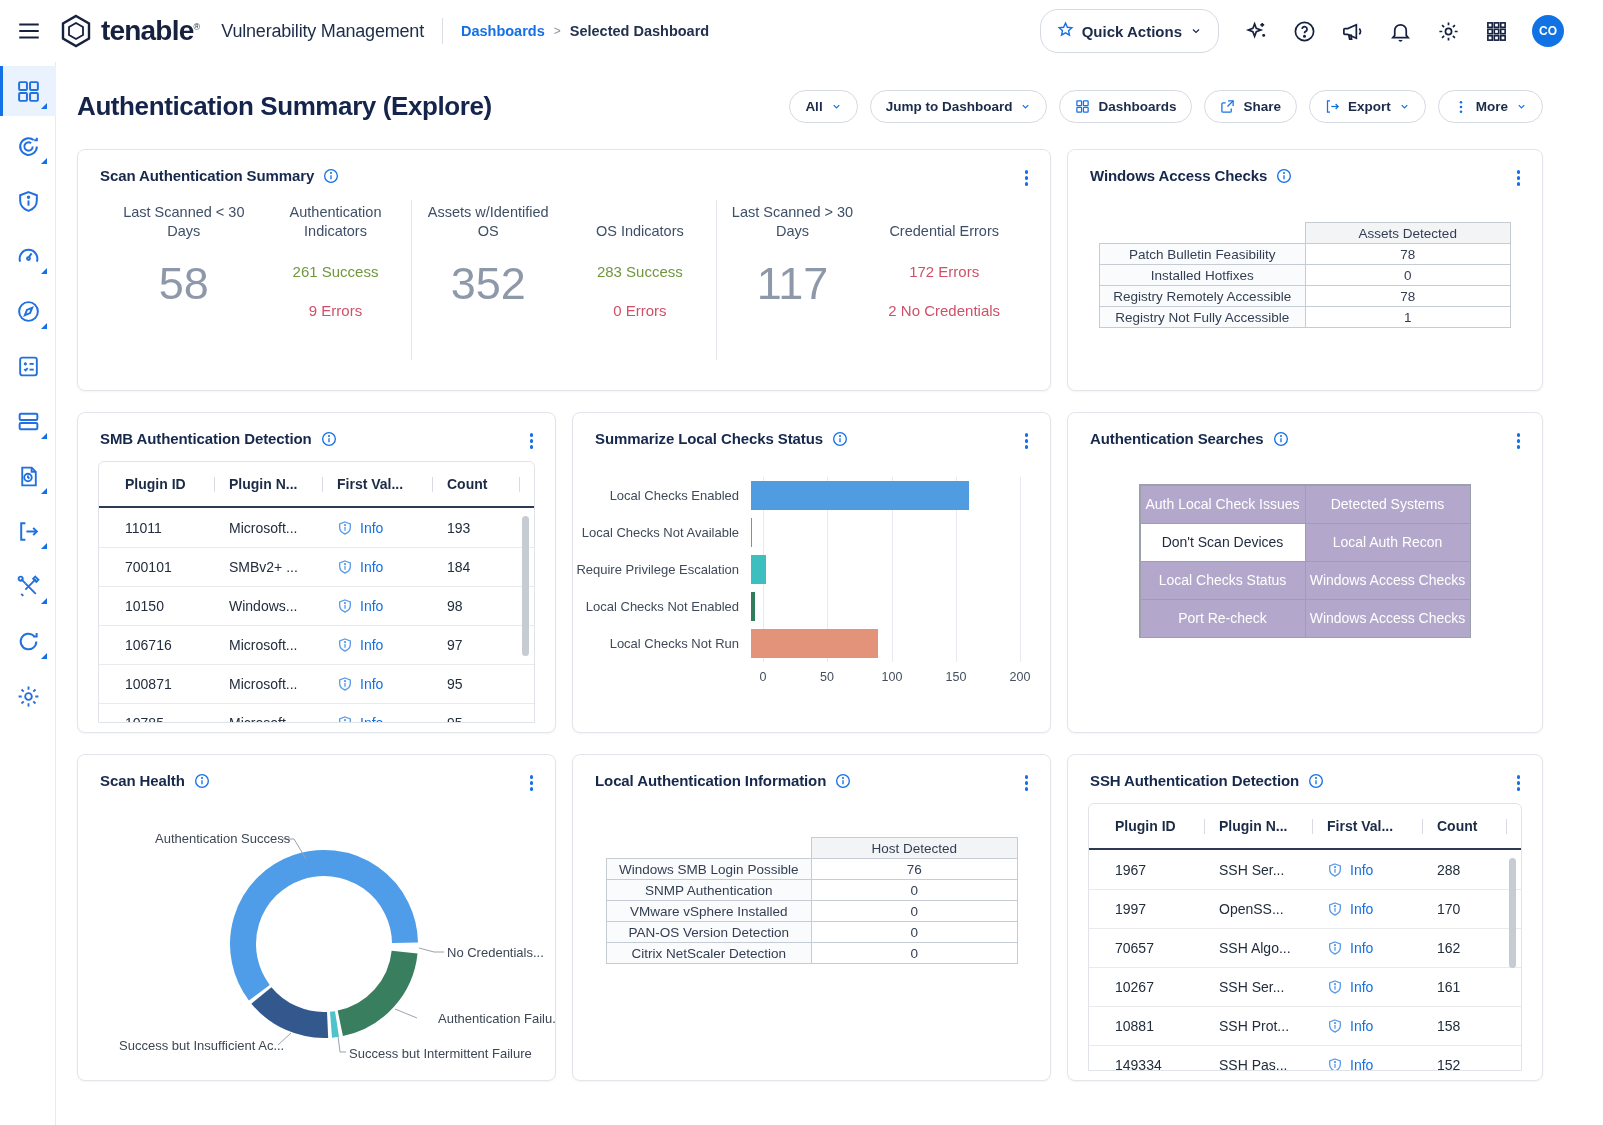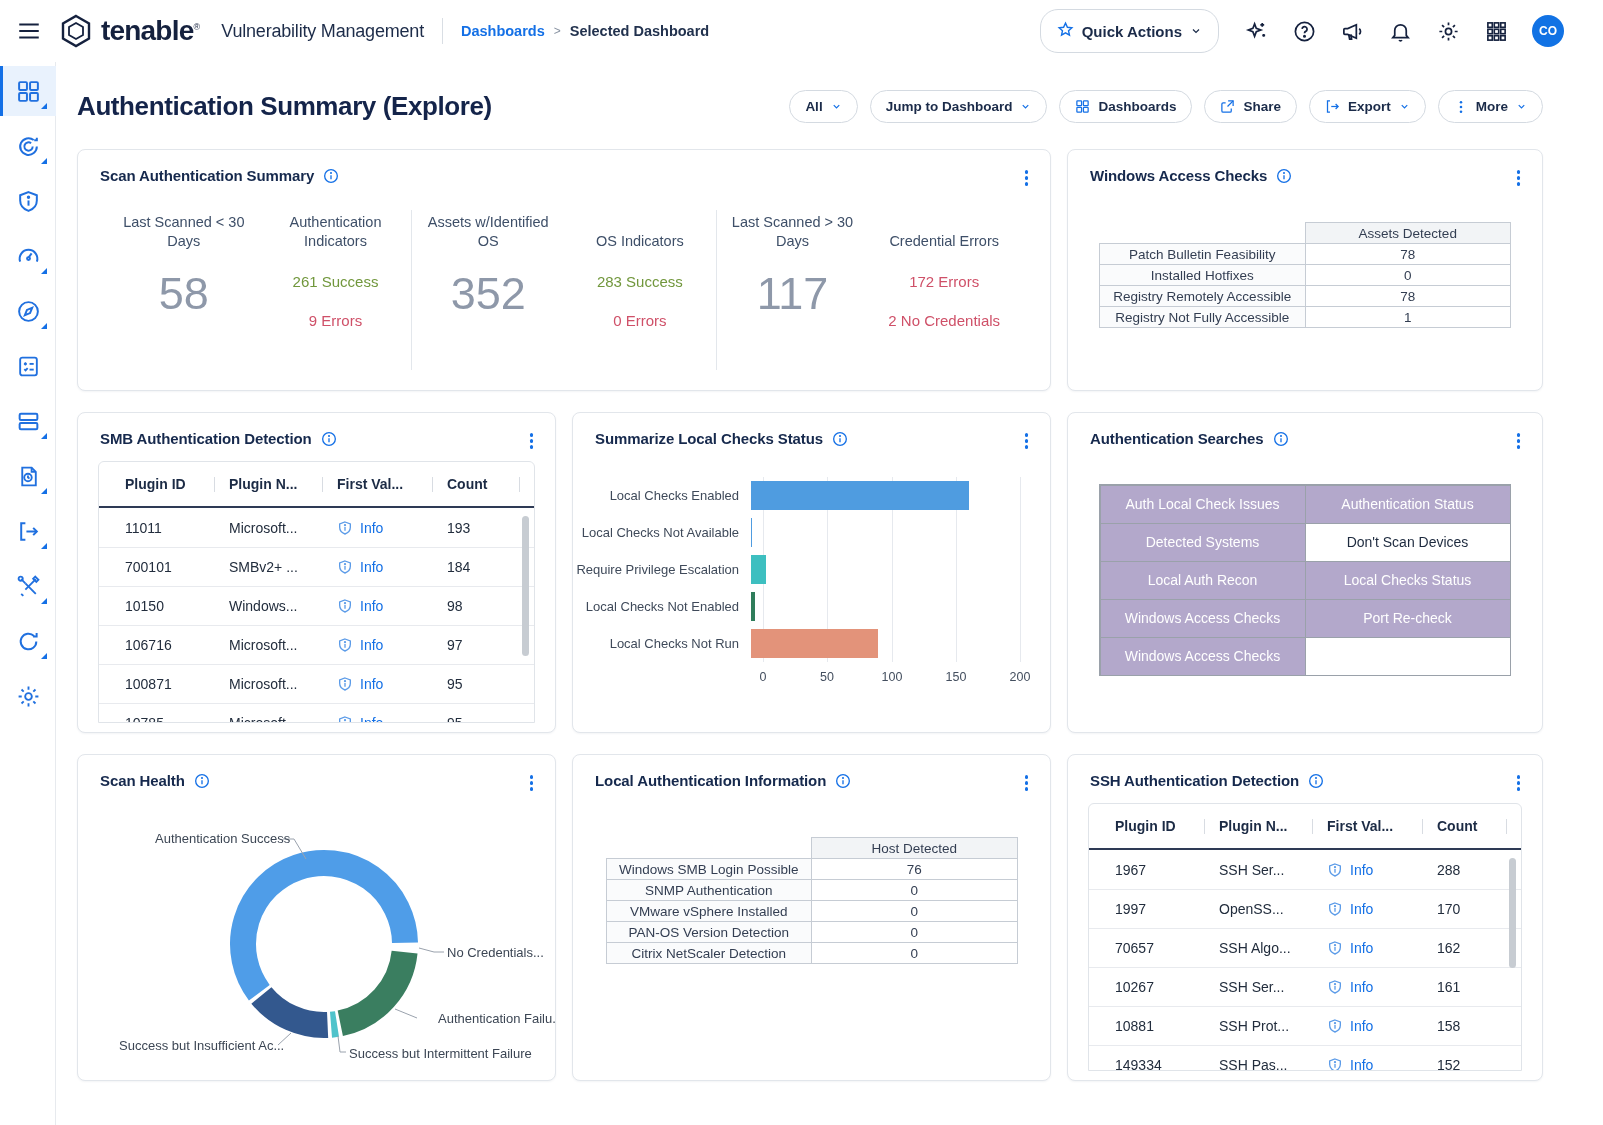--- a/index.html
+++ b/index.html
@@ -60,21 +60,21 @@
     box-shadow:0 1px 2px rgba(20,40,80,.05); overflow:hidden; }
   .card-span2 { grid-column:1 / 3; }
   .card-head { display:flex; align-items:center; padding:17px 22px 0 22px; }
   .card-title { font-size:15px; font-weight:700; color:#16294d; letter-spacing:-0.1px; }
   .info-ic { margin-left:9px; color:#1470e6; display:flex; cursor:pointer; }
   .kebab { position:absolute; top:16px; right:18px; display:flex; flex-direction:column; gap:2.5px;
     padding:4px; cursor:pointer; }
   .kebab i { width:3.5px; height:3.5px; border-radius:50%; background:#1470e6; }
 
   
-  .metrics { display:flex; margin-top:26px; padding:0 30px; }
+  .metrics { display:flex; margin-top:16px; padding:0 30px; }
   .metric { flex:1; display:flex; flex-direction:column; align-items:center; text-align:center;
     padding:0 8px; height:160px; }
   .metric.divider { border-right:1px solid #e3e7ec; }
   .m-label { font-size:14.5px; color:#3e4f68; line-height:1.35; min-height:42px;
     display:flex; align-items:flex-end; justify-content:center; }
   .m-big { font-size:45px; font-weight:400; color:#8e98a9; margin-top:16px; }
   .m-line1 { margin-top:21px; font-size:15px; }
   .m-line2 { margin-top:22px; font-size:15px; }
   .tone-green { color:#71973c; }
   .tone-red { color:#cf5068; }
@@ -109,21 +109,21 @@
   .bgrid { position:absolute; left:190px; top:0; width:257px; }
   .bgrid i { position:absolute; top:0; bottom:0; width:1px; background:#e6e9ee; }
   .brow { display:flex; align-items:center; height:37px; position:relative; }
   .blabel { width:178px; padding-right:12px; text-align:right; font-size:13px; color:#3f4a5a; }
   .btrack { position:relative; width:257px; height:29px; }
   .bbar { position:absolute; left:0; top:0; height:29px; }
   .bticks { position:relative; height:20px; margin-top:8px; }
   .bticks span { position:absolute; font-size:12.5px; color:#444f5f; transform:translateX(-50%); }
 
   
-  .sgrid { width:412px; margin:37px auto 0 auto; display:grid; grid-template-columns:1fr 1fr;
+  .sgrid { width:332px; margin:37px auto 0 auto; display:grid; grid-template-columns:1fr 1fr;
     border:1px solid #9aa1aa; }
   .scell { height:39px; display:flex; align-items:center; justify-content:center;
     font-size:14px; border:1px solid #9aa1aa; margin:-0.5px; cursor:pointer; }
   .scell.filled { background:#b3a8cb; color:#fff; }
   .scell.plain { background:#fff; color:#1d2a3e; }
 
   
   .donut-wrap { position:absolute; inset:0; }
   .dlabel { position:absolute; font-size:13px; color:#3c4654; white-space:nowrap; }
 </style>
@@ -673,21 +673,20 @@
             </svg>
           </span>
       </div>
       <span class="kebab">
           <i></i>
           <i></i>
           <i></i>
         </span>
       <div id="search-grid" class="sgrid">
           <div class="scell filled">Auth Local Check Issues</div>
-          <div class="scell filled">Authentication Status</div>
           <div class="scell filled">Detected Systems</div>
           <div class="scell plain">Don't Scan Devices</div>
           <div class="scell filled">Local Auth Recon</div>
           <div class="scell filled">Local Checks Status</div>
           <div class="scell filled">Windows Access Checks</div>
           <div class="scell filled">Port Re-check</div>
           <div class="scell filled">Windows Access Checks</div>
         </div>
     </section>
 

